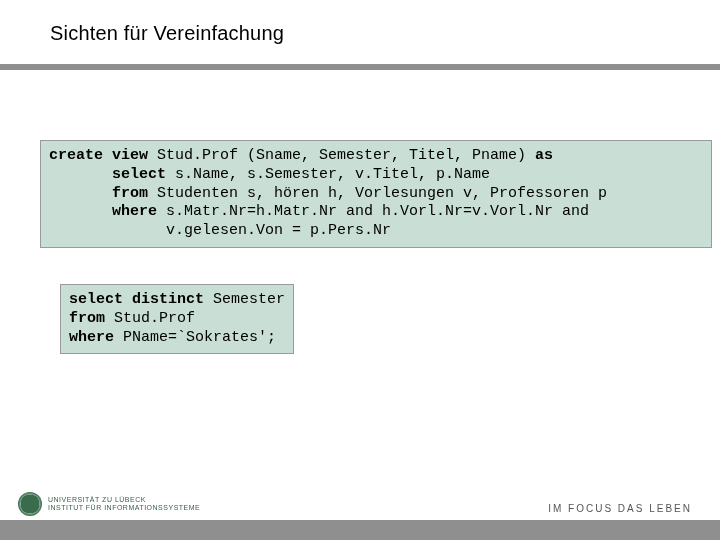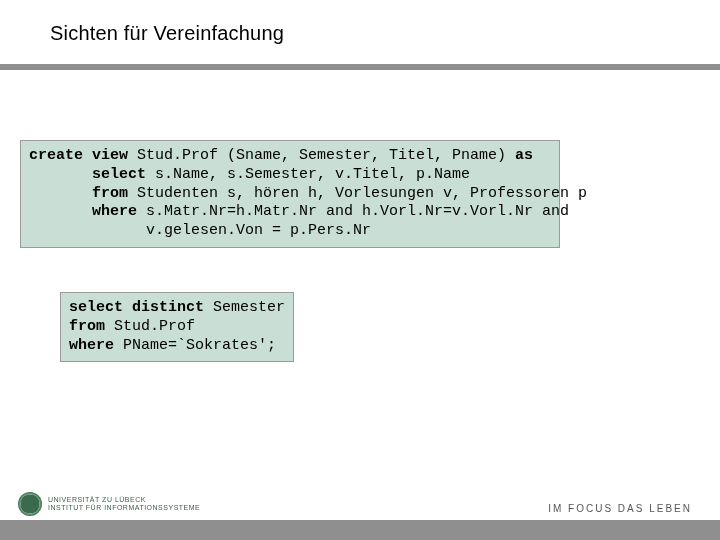--- a/index.html
+++ b/index.html
@@ -43,26 +43,26 @@
     font-family: "Courier New", Courier, monospace;
     font-size: 15px;
     line-height: 1.25;
     color: #000;
     padding: 6px 8px;
   }
   .codebox .kw { font-weight: bold; }
   #box1 {
     position: absolute;
     top: 140px;
-    left: 20px;
-    width: 540px;
+    left: 40px;
+    width: 672px;
   }
   #box2 {
     position: absolute;
-    top: 292px;
+    top: 284px;
     left: 60px;
   }
   .footer-rule {
     position: absolute;
     bottom: 0;
     left: 0;
     width: 720px;
     height: 20px;
     background: #8f8f8f;
   }

